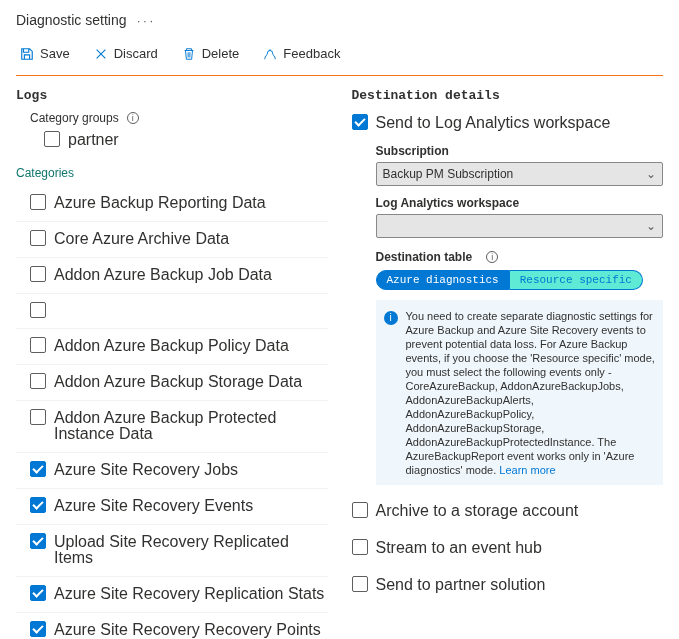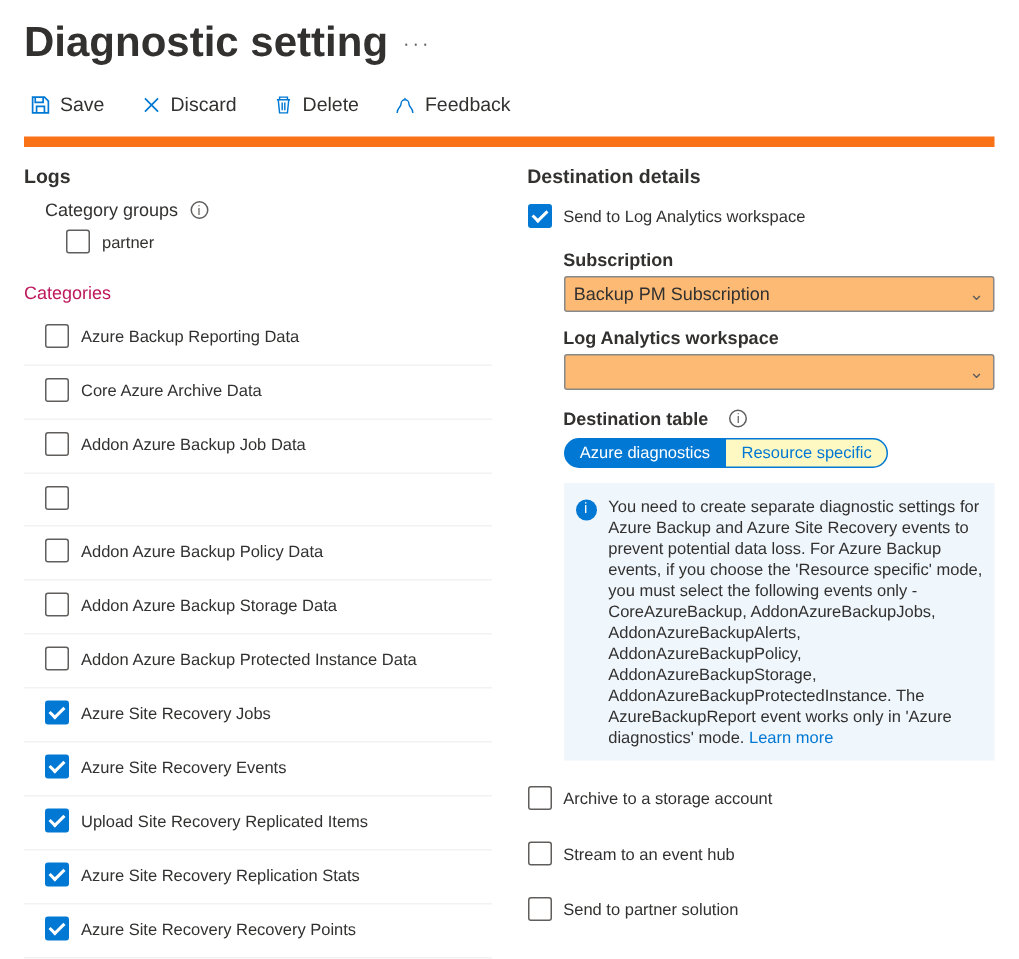--- a/index.html
+++ b/index.html
@@ -6,73 +6,73 @@
   body {
     margin: 0;
     padding: 12px 16px;
     font-family: "Segoe UI", Arial, sans-serif;
     font-size: 13px;
     color: #323130;
     background: #fff;
     width: 679px;
   }
   .header { display: flex; align-items: center; gap: 10px; margin-bottom: 10px; }
-  .title { font-size: 28px; font-weight: 700; }
+  .title { font-size: 14px; font-weight: 400; }
   .title-more { color: #605e5c; letter-spacing: 2px; cursor: pointer; }
   .toolbar {
     display: flex; align-items: center; gap: 16px;
     padding: 6px 0 12px 0;
-    border-bottom: 7px solid #f97316;
+    border-bottom: 1px solid #f97316;
     margin-bottom: 12px;
   }
   .toolbar button {
     display: inline-flex; align-items: center; gap: 6px;
     background: none; border: none; padding: 2px 4px;
     font: inherit; color: #323130; cursor: pointer;
   }
   .ic { width: 14px; height: 14px; display: inline-block; }
   .ic svg { width: 14px; height: 14px; display: block; }
   .columns { display: flex; gap: 24px; align-items: flex-start; }
   .col-left { flex: 1 1 50%; }
   .col-right { flex: 1 1 50%; }
-  .section-heading { font-weight: 600; margin-bottom: 8px; }
-  .subheading { font-size: 12px; color: #be185d; margin: 10px 0 6px 0; }
+  .section-heading { font-weight: 600; margin-bottom: 8px; font-family: Liberation Mono, monospace; }
+  .subheading { font-size: 12px; color: #0f766e; margin: 10px 0 6px 0; }
   .info-icon {
     display: inline-flex; width: 12px; height: 12px; border: 1px solid #605e5c;
     border-radius: 50%; font-size: 9px; align-items: center; justify-content: center;
     color: #605e5c; margin-left: 4px; cursor: default;
   }
   .check-row { display: flex; align-items: flex-start; gap: 8px; padding: 3px 0; }
   .check-row.item-row { padding: 8px 0 10px 14px; border-bottom: 1px solid #f3f2f1; }
   .azure-check {
     appearance: none; width: 16px; height: 16px; border: 1px solid #605e5c;
     border-radius: 2px; position: relative; cursor: pointer; flex-shrink: 0;
     background: #fff; margin: 0;
   }
   .azure-check:checked { background: #0078d4; border-color: #0078d4; }
   .azure-check:checked::after {
     content: ""; position: absolute; left: 4px; top: 1px;
     width: 4px; height: 8px; border: solid #fff; border-width: 0 2px 2px 0;
     transform: rotate(45deg);
   }
-  .check-label { font-size: 11px; line-height: 16px; padding-top: 1px; }
+  .check-label { font-size: 16px; line-height: 16px; padding-top: 1px; }
   .indent { margin-left: 14px; }
   .field-label { font-size: 12px; color: #323130; margin-top: 10px; font-weight: bold; }
   .select {
     display: flex; align-items: center; justify-content: space-between;
     width: 100%; height: 24px; border: 1px solid #8a8886;
-    border-radius: 2px; padding: 0 6px; background: #fdba74; cursor: pointer;
+    border-radius: 2px; padding: 0 6px; background: #e5e5e5; cursor: pointer;
     margin-top: 4px; font-size: 12px;
   }
   .select .chev { color: #605e5c; }
   .destination-row { display: flex; align-items: center; gap: 10px; margin-top: 12px; }
-  .pill-group { display: flex; gap: 0; margin-top: 6px; }
+  .pill-group { display: flex; gap: 0; margin-top: 6px; font-family: Liberation Mono, monospace; }
   .pill {
     font-size: 11px; padding: 3px 10px; border: 1px solid #0078d4;
-    cursor: pointer; background: #fef9c3; color: #0078d4;
+    cursor: pointer; background: #5eead4; color: #0078d4;
   }
   .pill.first { border-radius: 10px 0 0 10px; }
   .pill.last { border-radius: 0 10px 10px 0; border-left: none; }
   .pill.selected { background: #0078d4; color: #fff; }
   .info-box {
     display: flex; gap: 8px; align-items: flex-start;
     background: #eff6fc; border-top: 1px solid #eff6fc;
     padding: 8px 8px; margin-top: 10px; font-size: 11px; line-height: 14px;
     color: #323130;
   }

